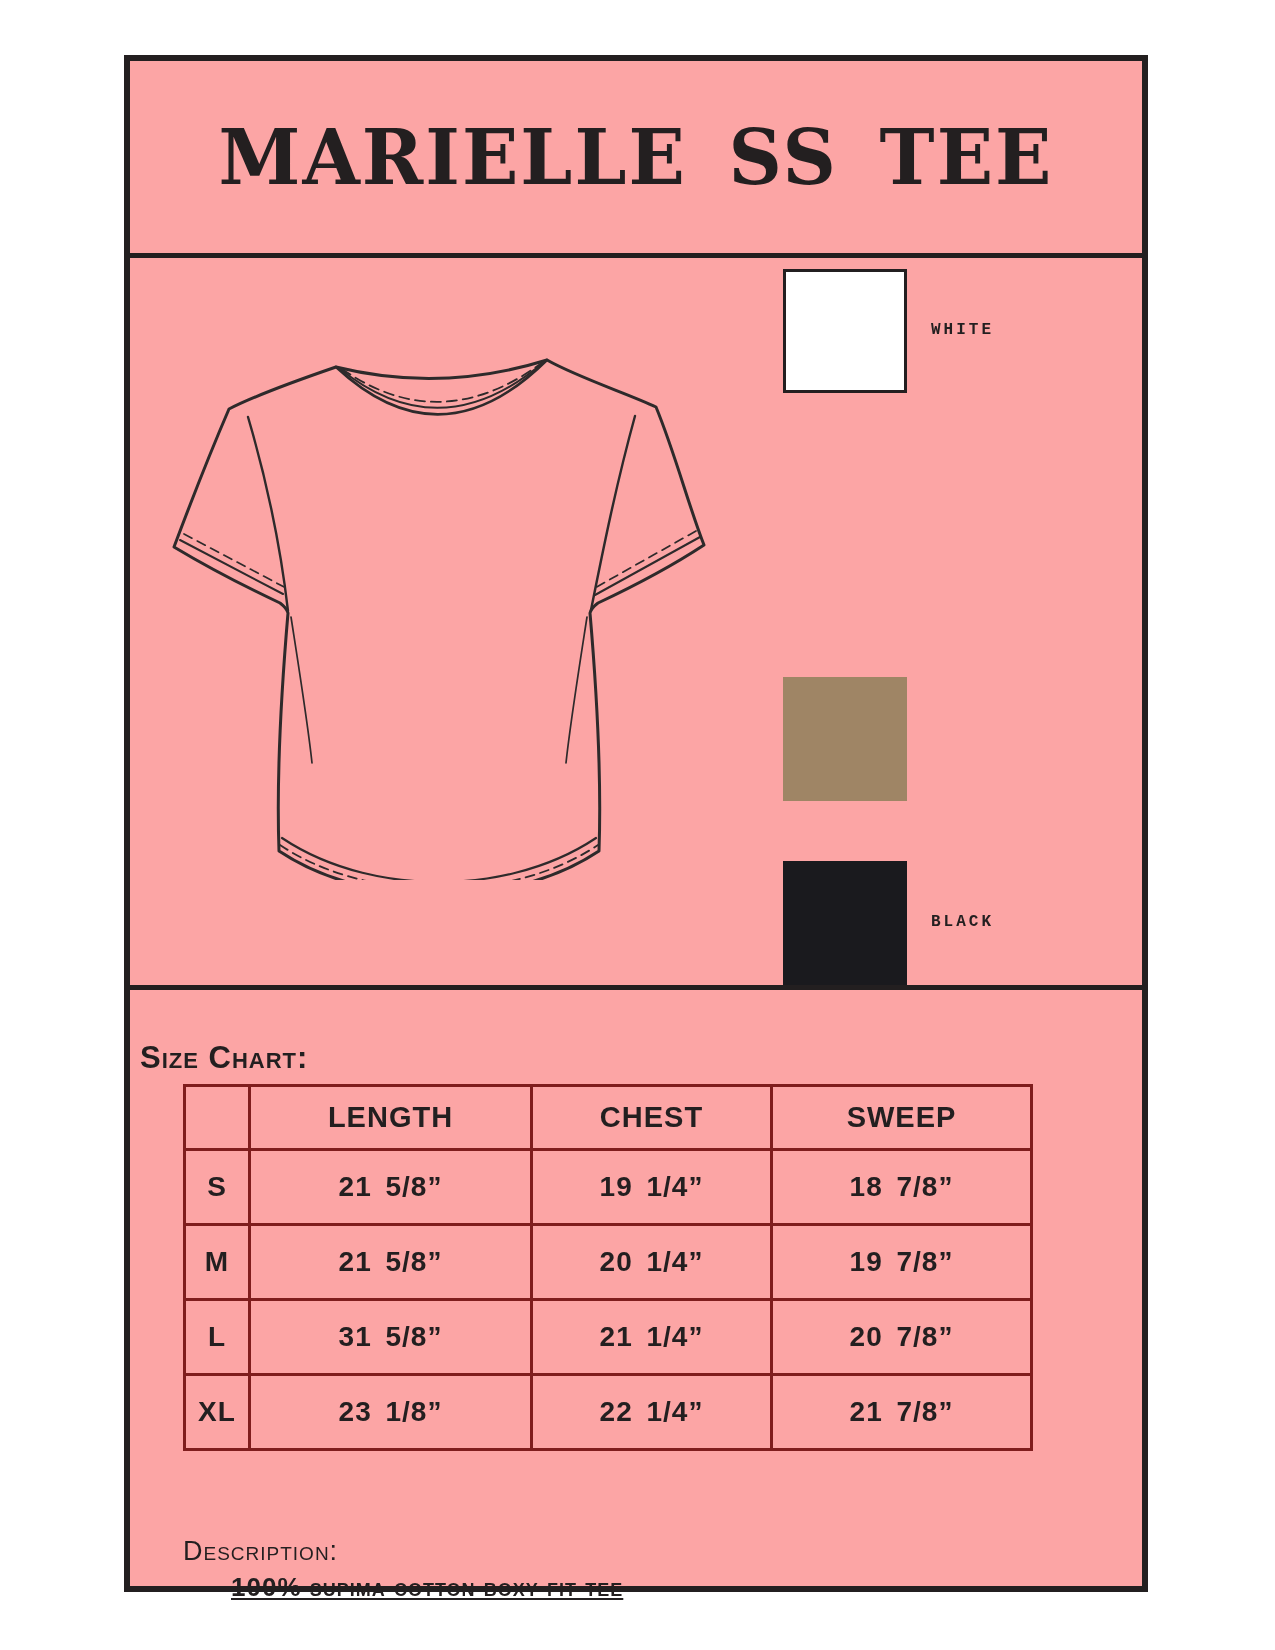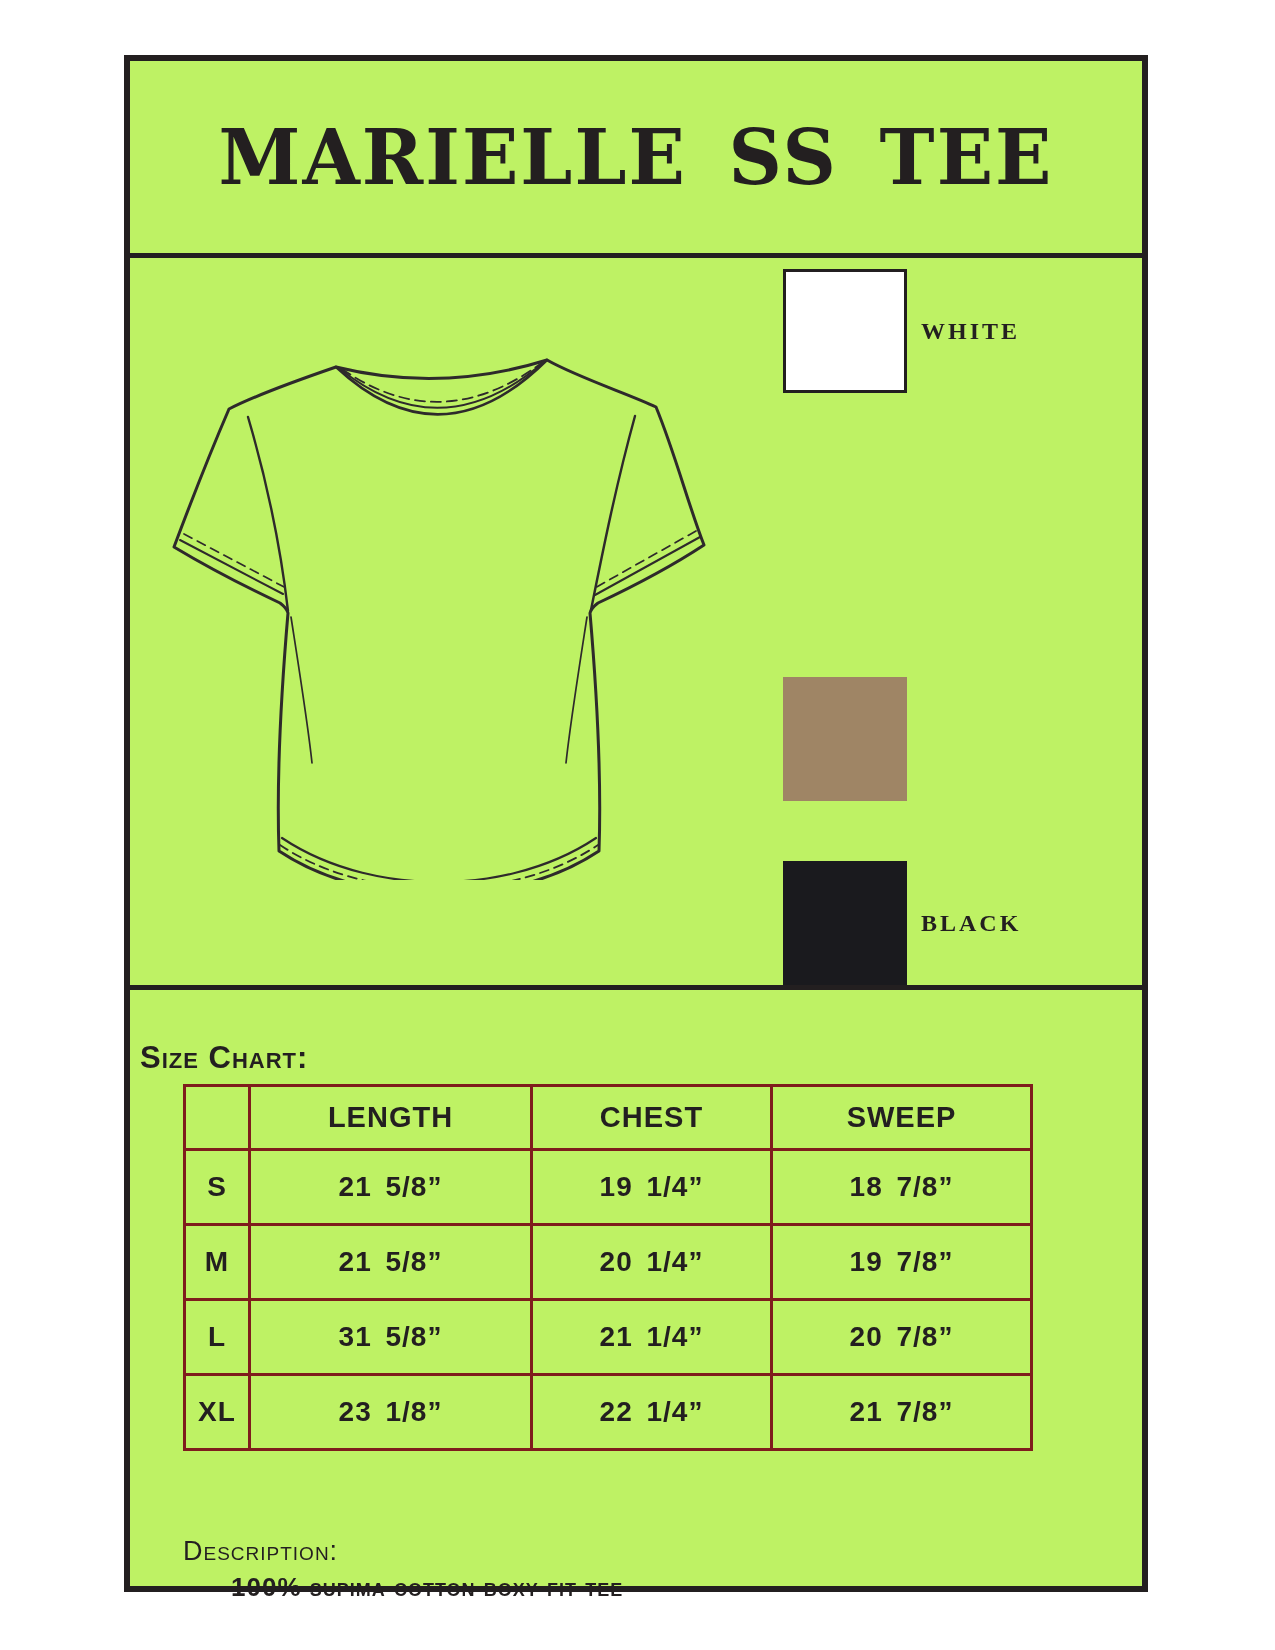--- a/index.html
+++ b/index.html
@@ -14,21 +14,21 @@
     overflow: hidden;
   }
 
   .outer {
     position: absolute;
     left: 124px; top: 55px;
     width: 1024px; height: 1537px;
     border: 6px solid #231f20;
     display: flex;
     flex-direction: column;
-    background: #bef264;
+    background: #fca5a5;
   }
 
   
   .title-sec {
     height: 197px;
     border-bottom: 5px solid #231f20;
     display: flex;
     align-items: center;
     justify-content: center;
   }
@@ -58,25 +58,25 @@
     left: 653px;
     display: flex;
     align-items: center;
   }
   .swatch {
     width: 124px; height: 124px;
     flex: 0 0 124px;
   }
   .swatch.outlined { border: 3px solid #231f20; }
   .colorway-label {
-    margin-left: 14px;
+    margin-left: 24px;
     max-width: 205px;
-    font-family: Liberation Serif, serif;
-    font-weight: 700;
-    font-size: 24px;
+    font-family: Liberation Mono, monospace;
+    font-weight: 700;
+    font-size: 16px;
     letter-spacing: 3px;
     line-height: 1.35;
   }
 
   
   .bottom-sec { position: relative; flex: 1; margin-top: 36px; }
   .chart-heading {
     position: absolute;
     left: 10px; top: 14px;
     font-variant: small-caps;
@@ -114,20 +114,21 @@
     font-size: 27px;
     letter-spacing: 1px;
   }
   .desc-text {
     position: absolute;
     left: 101px; top: 546px;
     font-variant: small-caps;
     font-weight: 700;
     font-size: 26px;
     letter-spacing: 1px;
+    text-decoration: underline;
   }
 
   
   .sk { fill: none; stroke: #2e2a2b; stroke-linecap: round; stroke-linejoin: round; }
 </style>
 </head>
 <body>
 
 <div class="sheet">
   <div class="outer">

